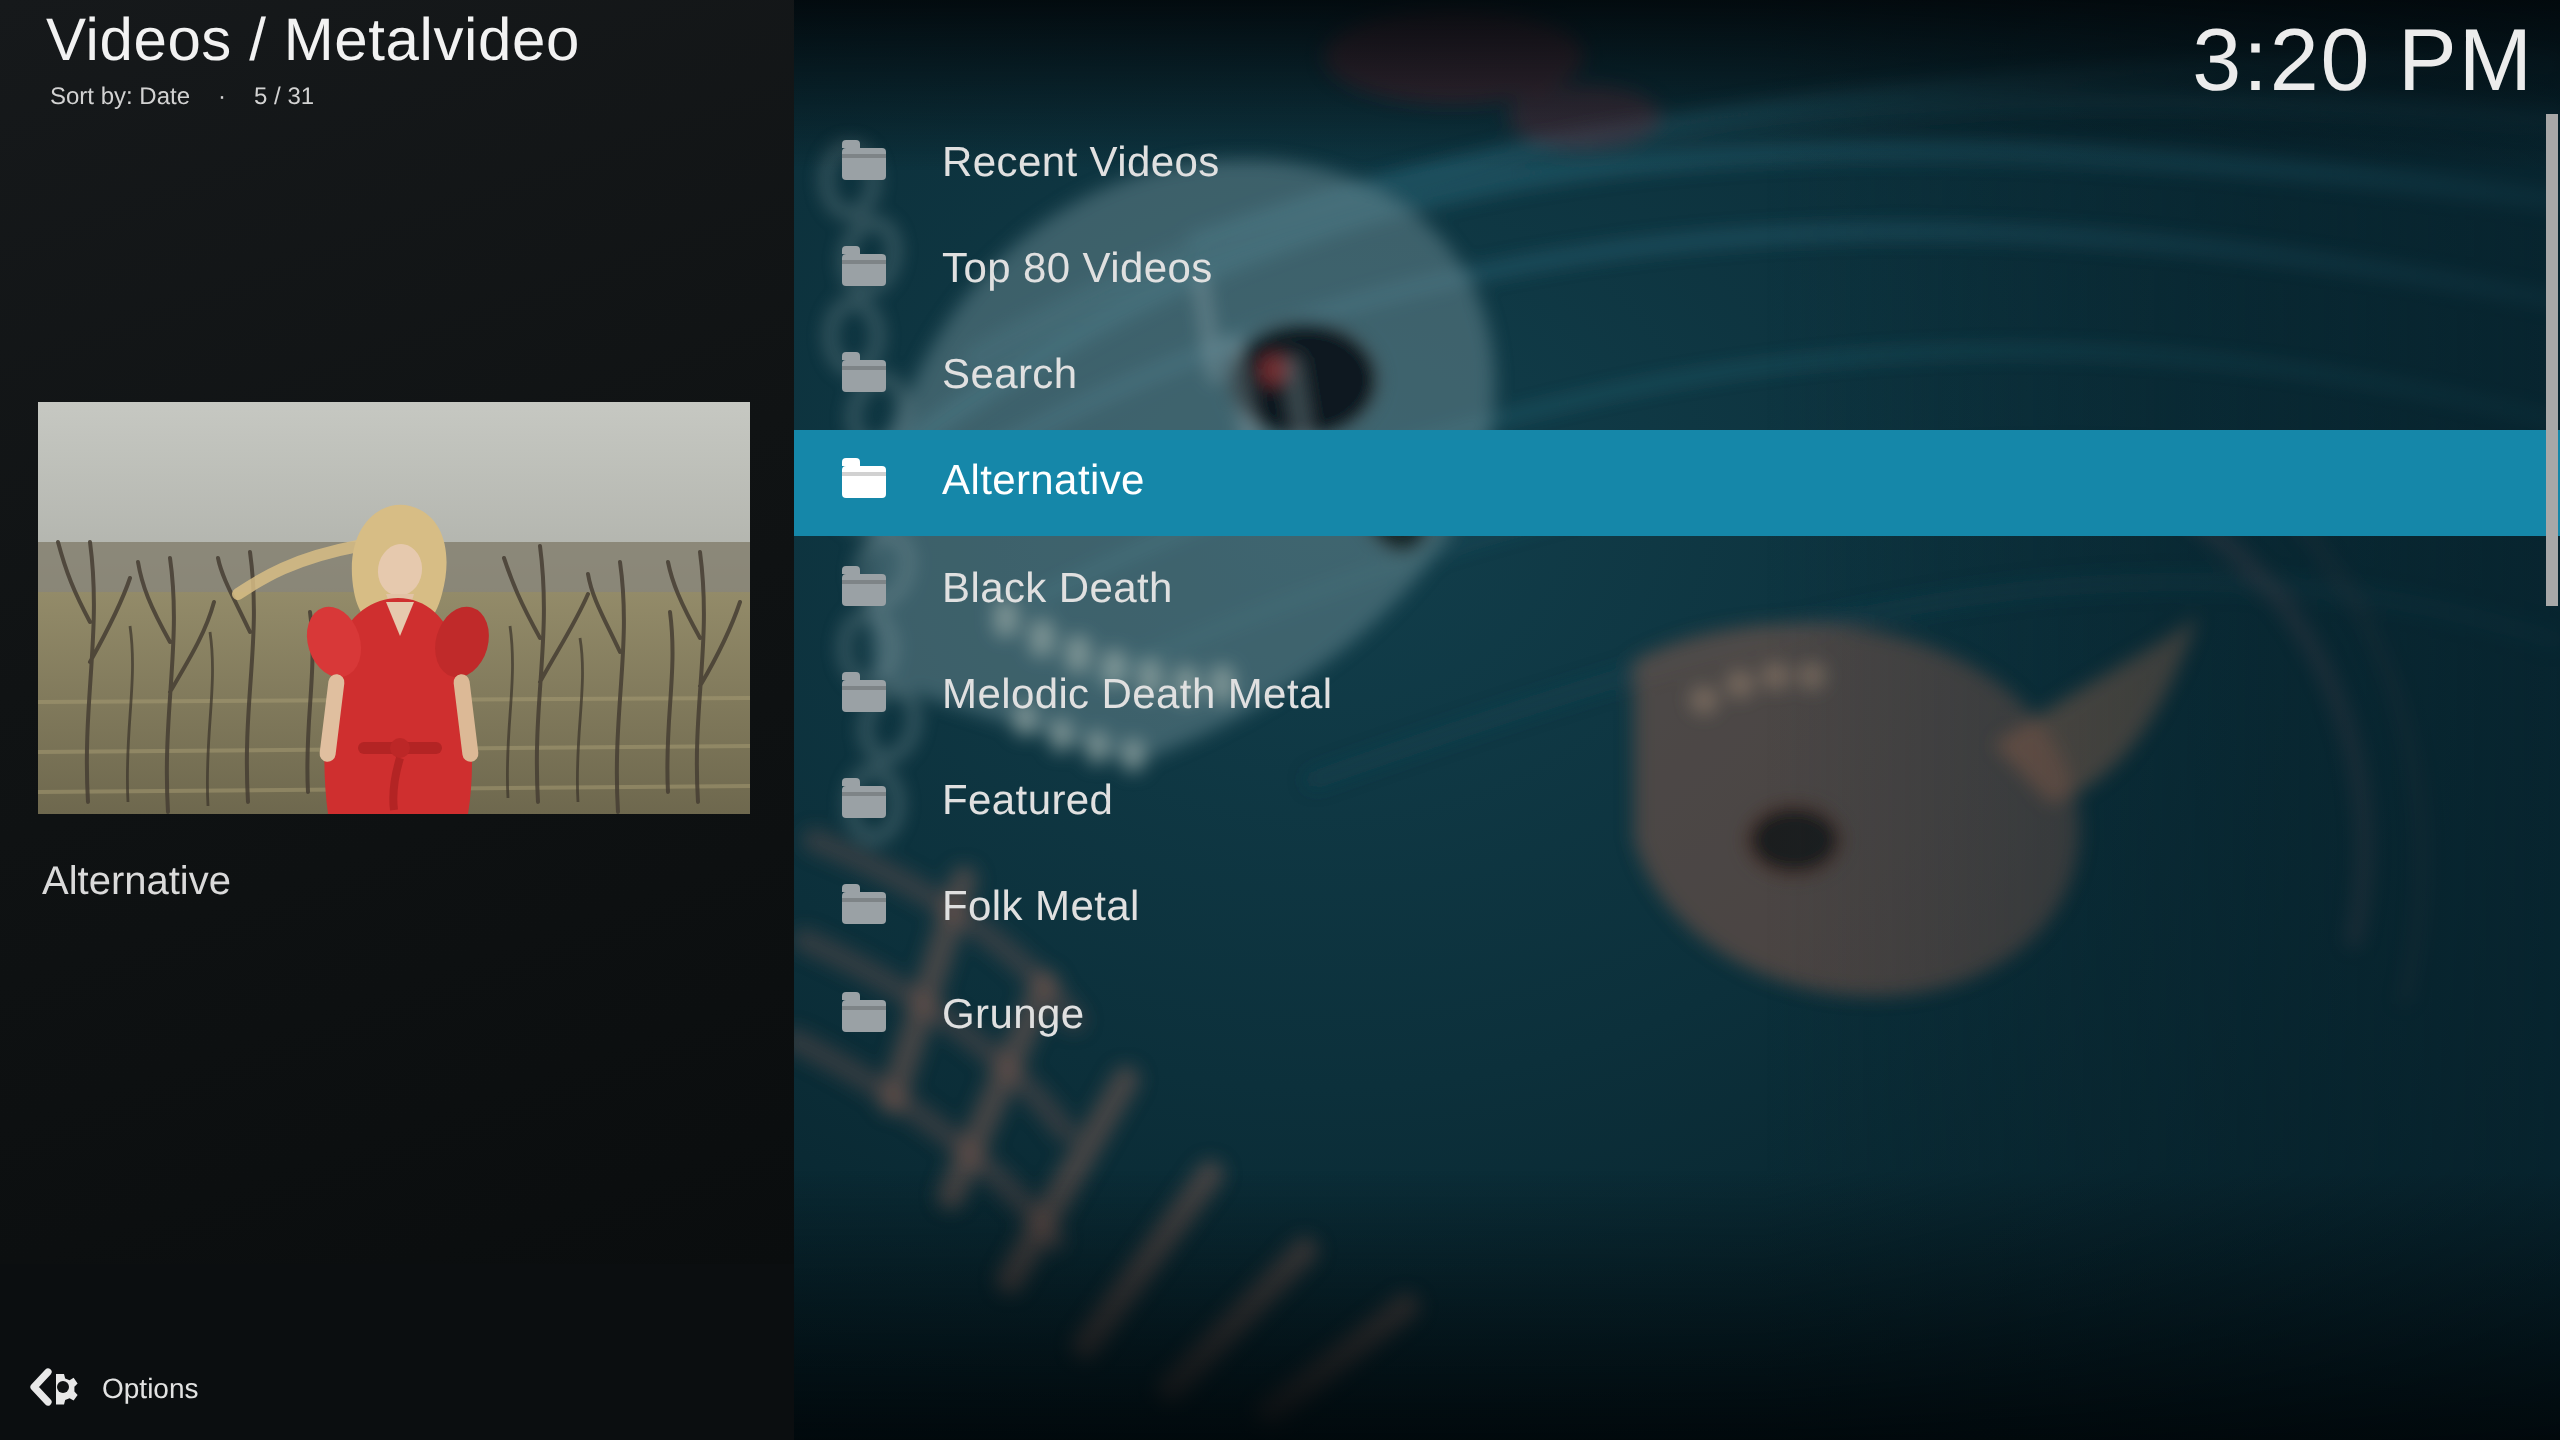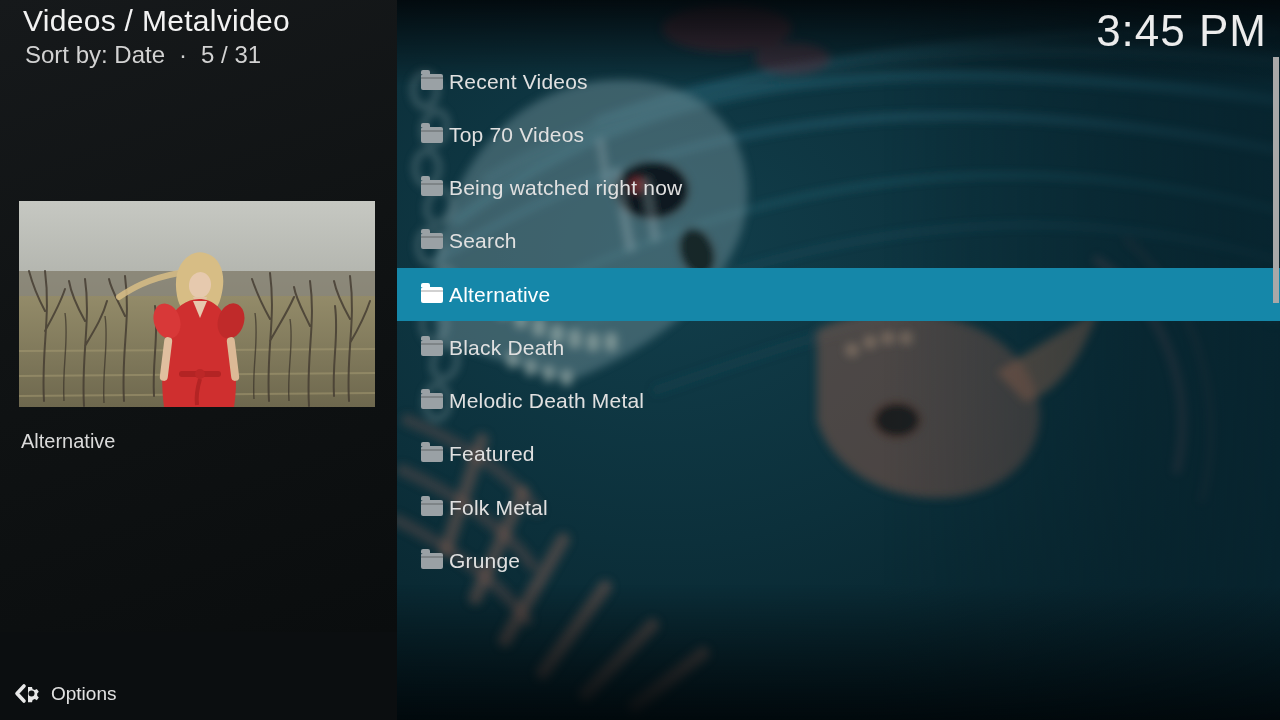--- a/index.html
+++ b/index.html
@@ -12,36 +12,36 @@
   .left-panel {
     position:absolute; left:0; top:0; width:397px; height:632px;
     background:linear-gradient(160deg,#16191b 0%, #101314 45%, #0a0d0e 100%);
     z-index:2;
   }
   .page-title {
     position:absolute; left:23px; top:4px; font-size:30px; font-weight:400;
     color:#f2f2f2; letter-spacing:.3px; white-space:nowrap;
   }
   .page-subtitle {
-    position:absolute; left:25px; top:41px; font-size:24px; color:#d2d2d2;
+    position:absolute; left:25px; top:41px; font-size:12px; color:#d2d2d2;
     display:flex; gap:14px; align-items:baseline; white-space:nowrap;
   }
   .thumb {
     position:absolute; left:19px; top:201px; width:356px; height:206px;
     background:#222; overflow:hidden;
   }
   .thumb svg { display:block; }
   .thumb-label {
     position:absolute; left:21px; top:430px; font-size:20px; color:#dadada;
   }
   .options-btn {
     position:absolute; left:14px; top:680px; display:flex; align-items:center;
     gap:10px; cursor:pointer;
   }
-  .options-btn .label { font-size:19px; color:#e2e2e2; }
+  .options-btn .label { font-size:14px; color:#e2e2e2; }
   
   .art { position:absolute; left:397px; top:0; width:883px; height:720px; z-index:0; }
   .shade-top {
     position:absolute; left:397px; top:0; width:883px; height:85px; z-index:1;
     background:linear-gradient(to bottom, rgba(2,6,9,.88), rgba(2,6,9,0));
     pointer-events:none;
   }
   .shade-bottom {
     position:absolute; left:397px; bottom:0; width:883px; height:135px; z-index:5;
     background:linear-gradient(to top, rgba(1,7,10,.92), rgba(1,7,10,0));
@@ -51,21 +51,21 @@
   .clock {
     position:absolute; top:6px; right:13px; z-index:6; font-size:44px;
     font-weight:400; color:#ececec; letter-spacing:1px; white-space:nowrap;
   }
   
   .list { position:absolute; left:397px; top:55px; width:883px; z-index:3; }
   .row {
     height:53.25px; display:flex; align-items:center; padding-left:24px;
     cursor:pointer;
   }
-  .row .label { margin-left:6px; font-size:21px; color:#e0e0e0; letter-spacing:.2px; }
+  .row .label { margin-left:28px; font-size:21px; color:#e0e0e0; letter-spacing:.2px; }
   .row.selected .label { color:#ffffff; }
   .folder {
     width:22px; height:16px; background:#9aa1a5; border-radius:2px;
     position:relative; flex:0 0 auto;
   }
   .folder::before {
     content:''; position:absolute; top:-4px; left:0; width:9px; height:4px;
     background:inherit; border-radius:2px 2px 0 0;
   }
   .folder::after {
@@ -255,34 +255,30 @@
       <path d="M 10,6 L 3,13.5 L 10,21" fill="none" stroke="#e8e8e8" stroke-width="3.6" stroke-linecap="round" stroke-linejoin="round"></path>
       <g fill="#e8e8e8">
         <path d="M 14,7 h4 l.6,2.2 2.2,.9 2-1.2 2,2.8 -1.6,1.7 v2.4 l1.6,1.7 -2,2.8 -2-1.2 -2.2,.9 -.6,2.2 h-4 Z"></path>
       </g>
       <circle cx="17.5" cy="13.5" r="3" fill="#101314"></circle>
     </svg>
     <span class="label">Options</span>
   </div>
 </div>
 
-<div class="clock">3:45 PM</div>
+<div class="clock">3:20 PM</div>
 
 <div class="list">
   <div class="row">
     <span class="folder"></span>
     <span class="label">Recent Videos</span>
   </div>
   <div class="row">
     <span class="folder"></span>
-    <span class="label">Top 70 Videos</span>
-  </div>
-  <div class="row">
-    <span class="folder"></span>
-    <span class="label">Being watched right now</span>
+    <span class="label">Top 80 Videos</span>
   </div>
   <div class="row">
     <span class="folder"></span>
     <span class="label">Search</span>
   </div>
   <div class="row selected" style="background: rgb(21, 135, 169);">
     <span class="folder"></span>
     <span class="label">Alternative</span>
   </div>
   <div class="row">

